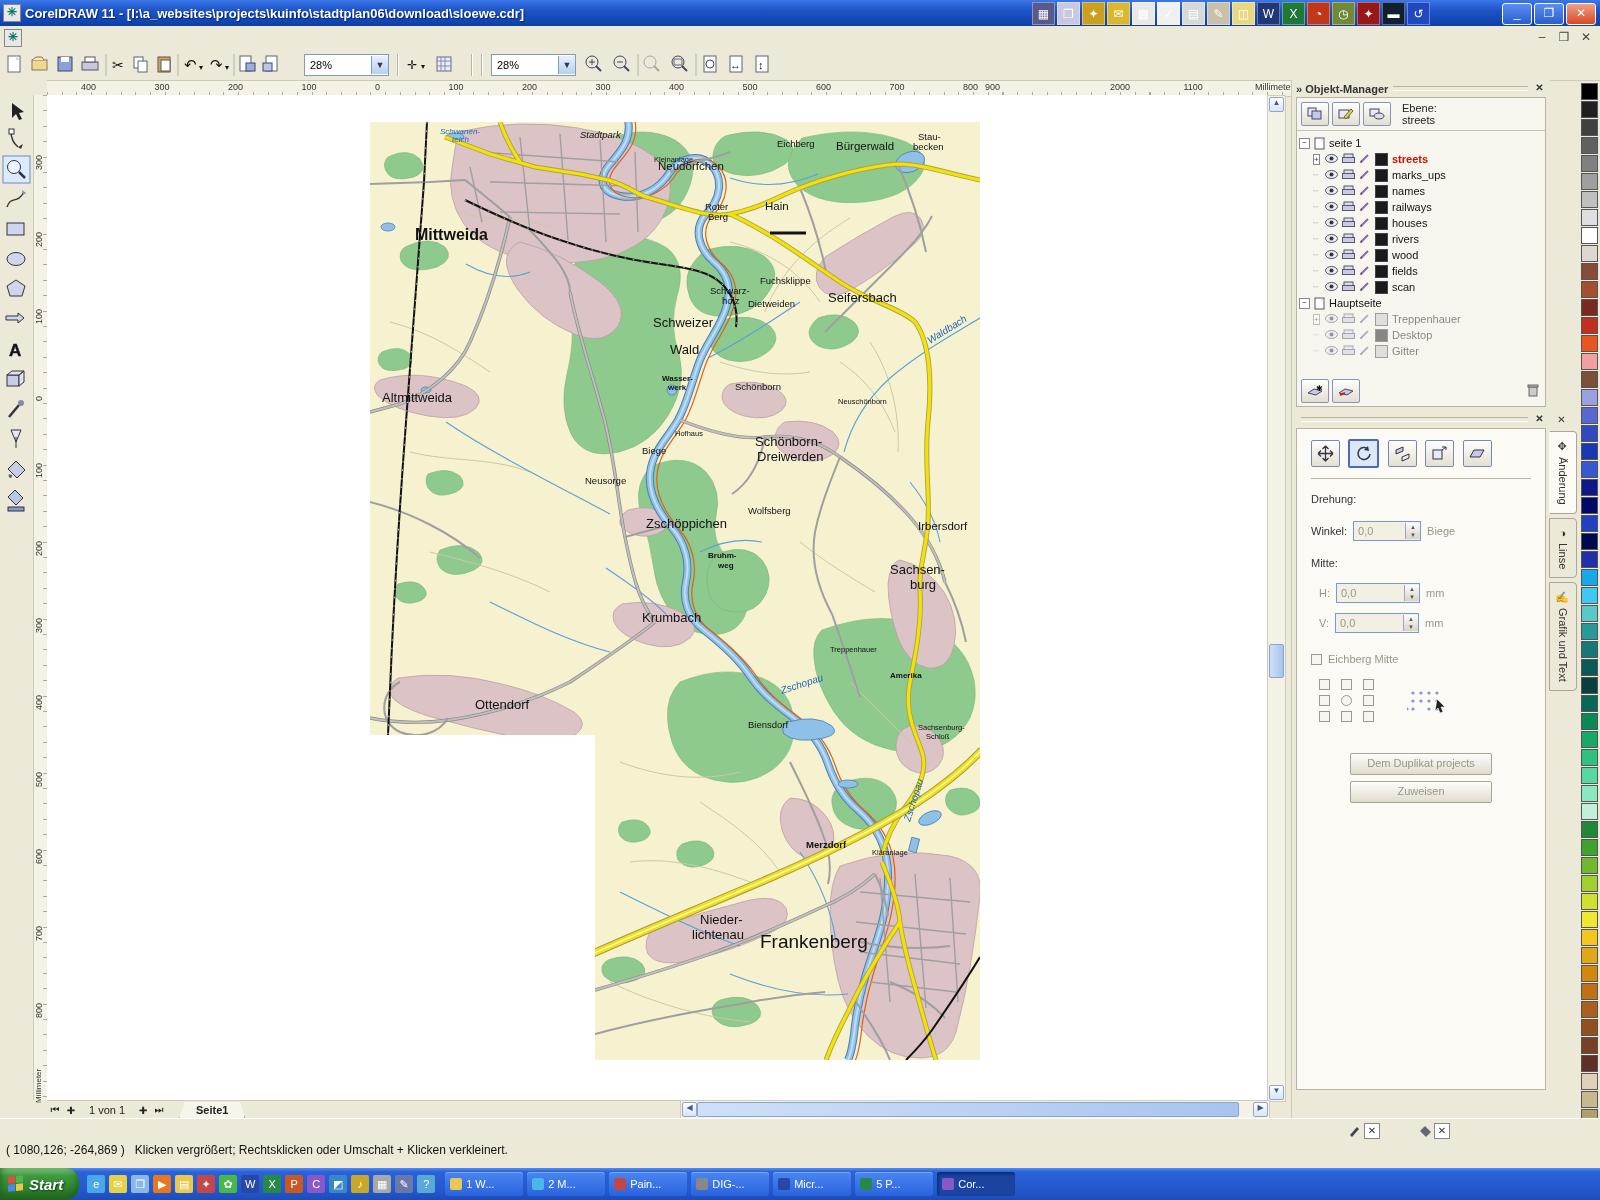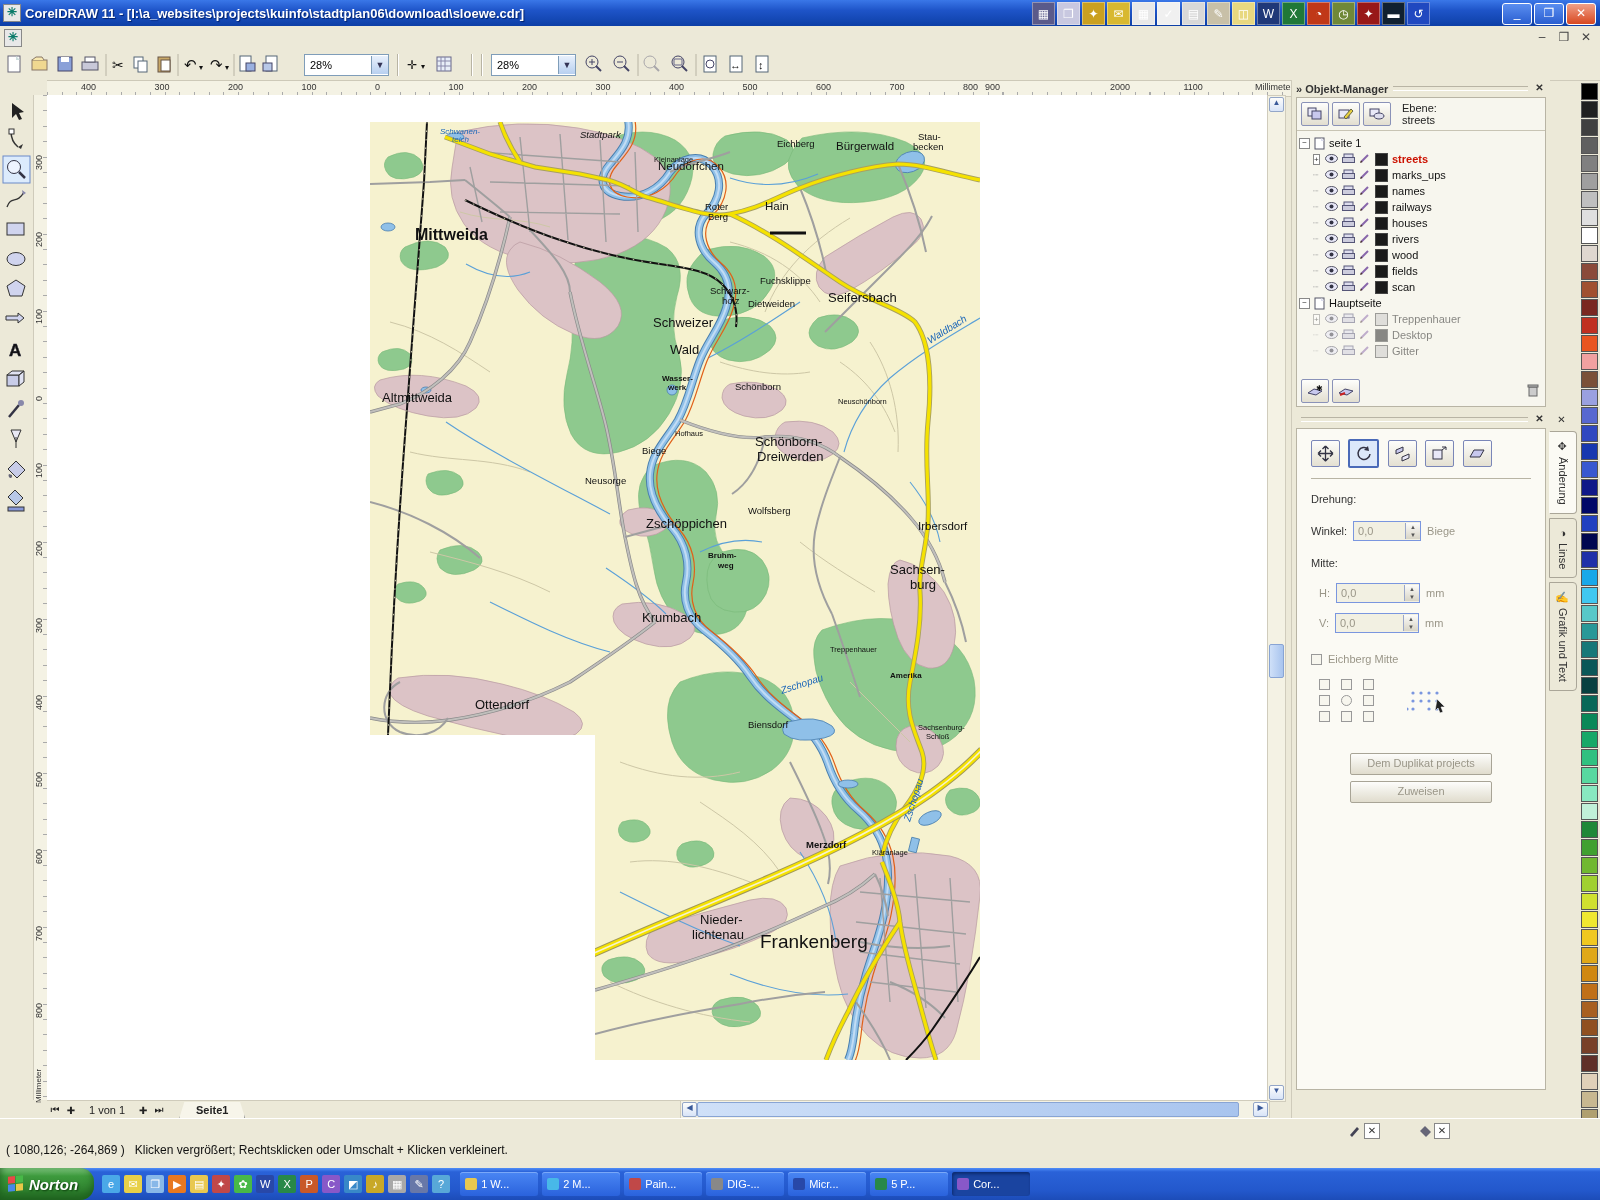--- a/index.html
+++ b/index.html
@@ -1116,21 +1116,21 @@
 </div>
 
 <div id="taskbar" class="abs">
   <div id="startbtn">
     <span class="flag">
       <i style="background:#e84848;"></i>
         <i style="background:#48b848;"></i>
         <i style="background:#4888e8;"></i>
         <i style="background:#e8c848;"></i>
     </span>
-    <span>Norton</span>
+    <span>Start</span>
   </div>
   <div id="quicklaunch" style="display:flex;margin-left:6px;">
       <div class="qlicon" style="background: rgb(74, 168, 232);">e</div>
       <div class="qlicon" style="background: rgb(232, 208, 72);">✉</div>
       <div class="qlicon" style="background: rgb(136, 184, 232);">❐</div>
       <div class="qlicon" style="background: rgb(232, 120, 32);">▶</div>
       <div class="qlicon" style="background: rgb(232, 200, 80);">▤</div>
       <div class="qlicon" style="background: rgb(192, 72, 72);">✦</div>
       <div class="qlicon" style="background: rgb(72, 184, 72);">✿</div>
       <div class="qlicon" style="background: rgb(40, 72, 168);">W</div>

